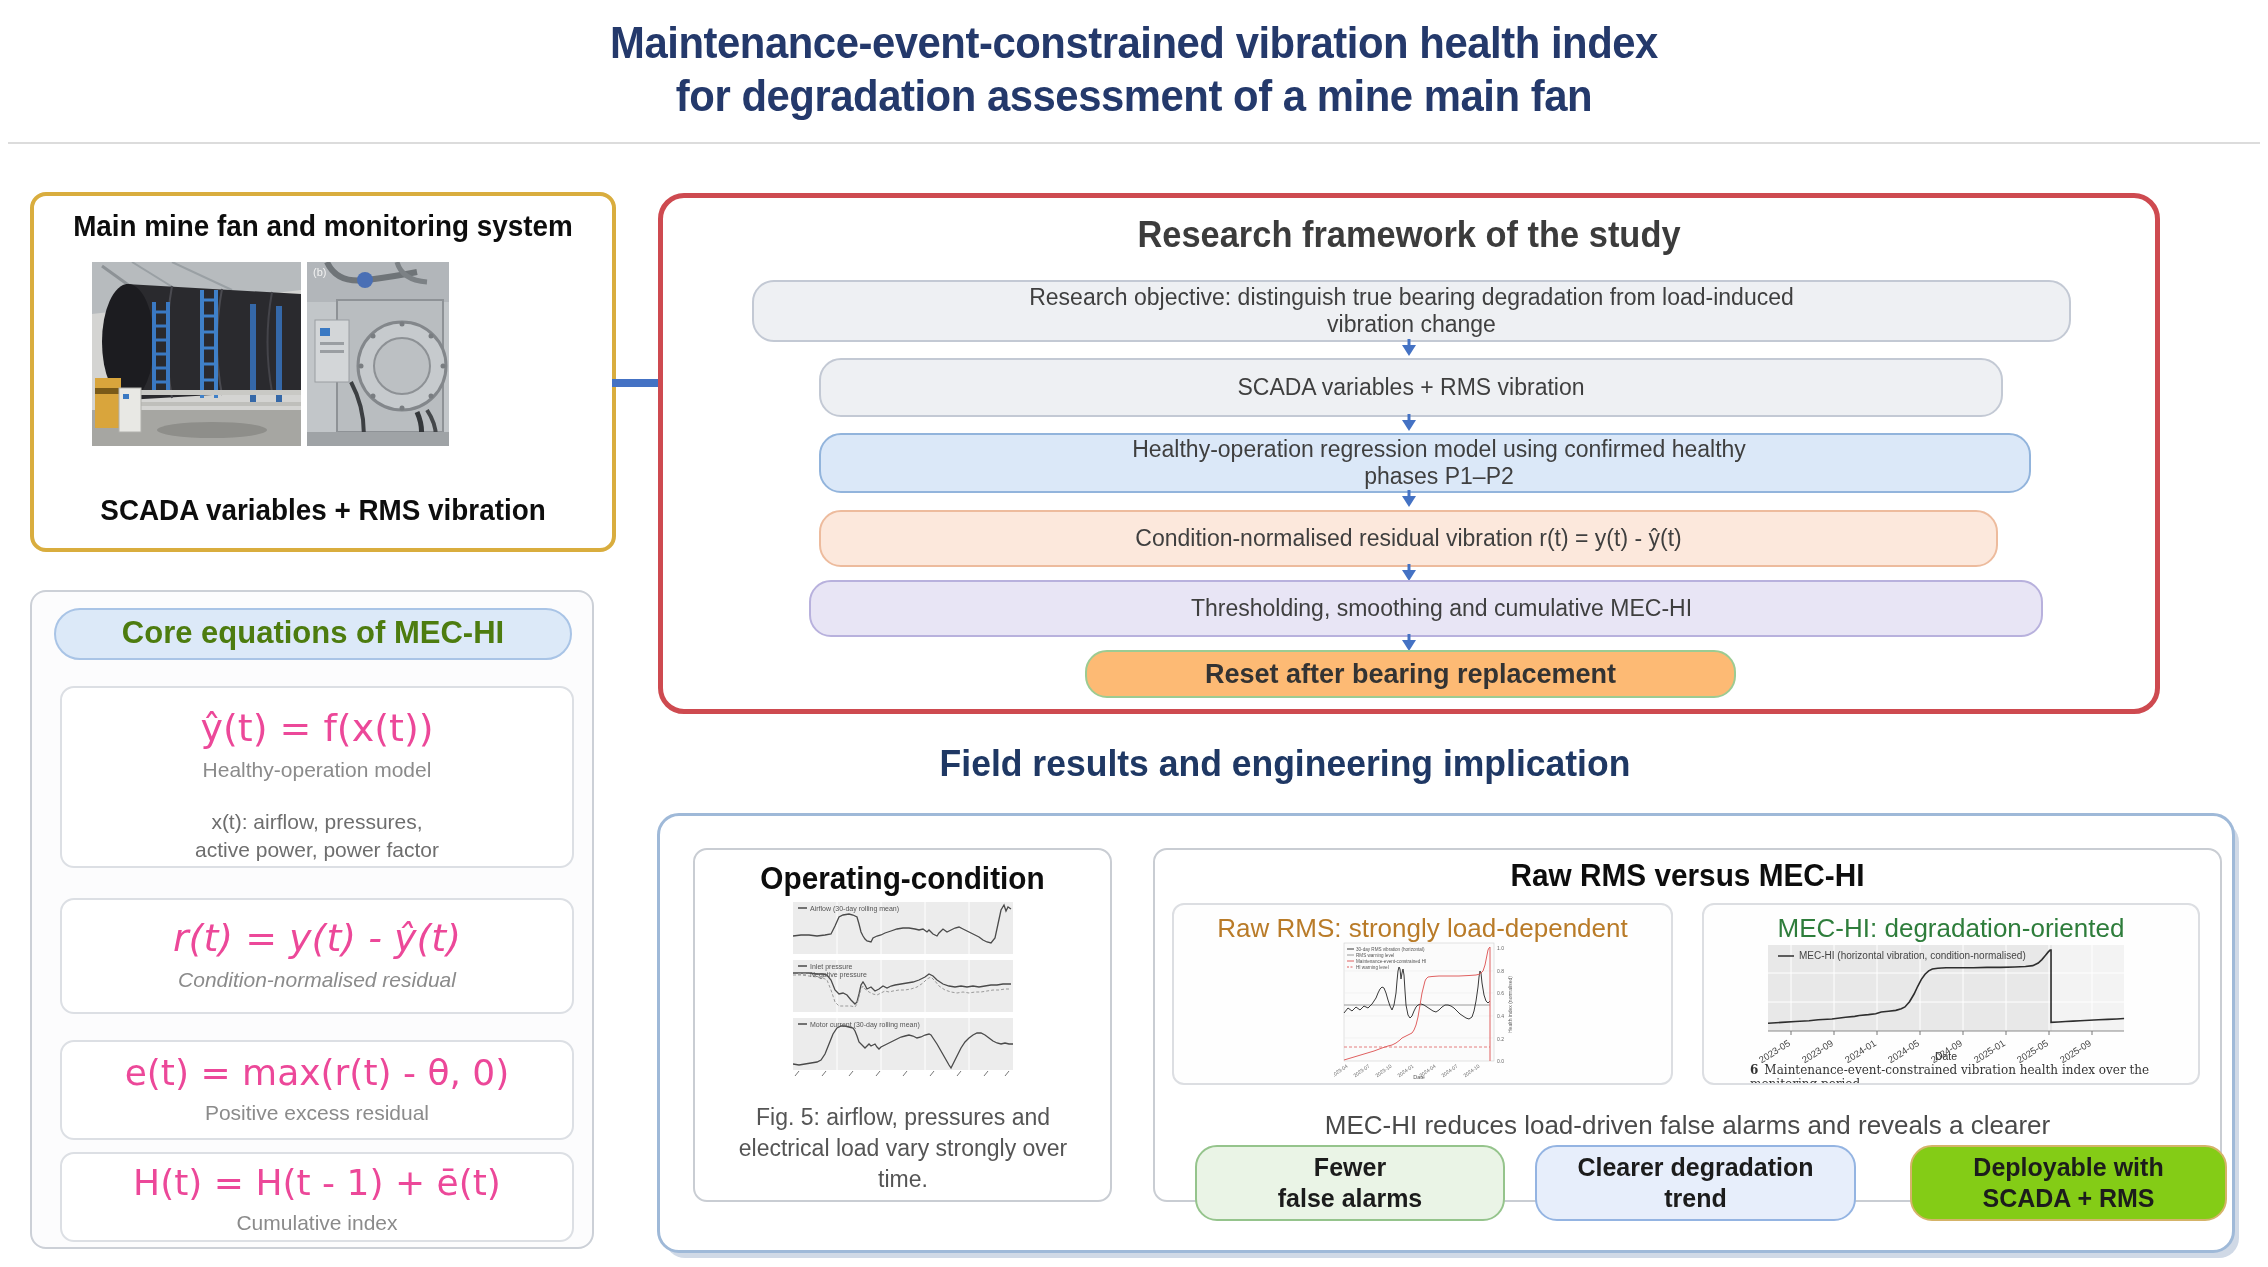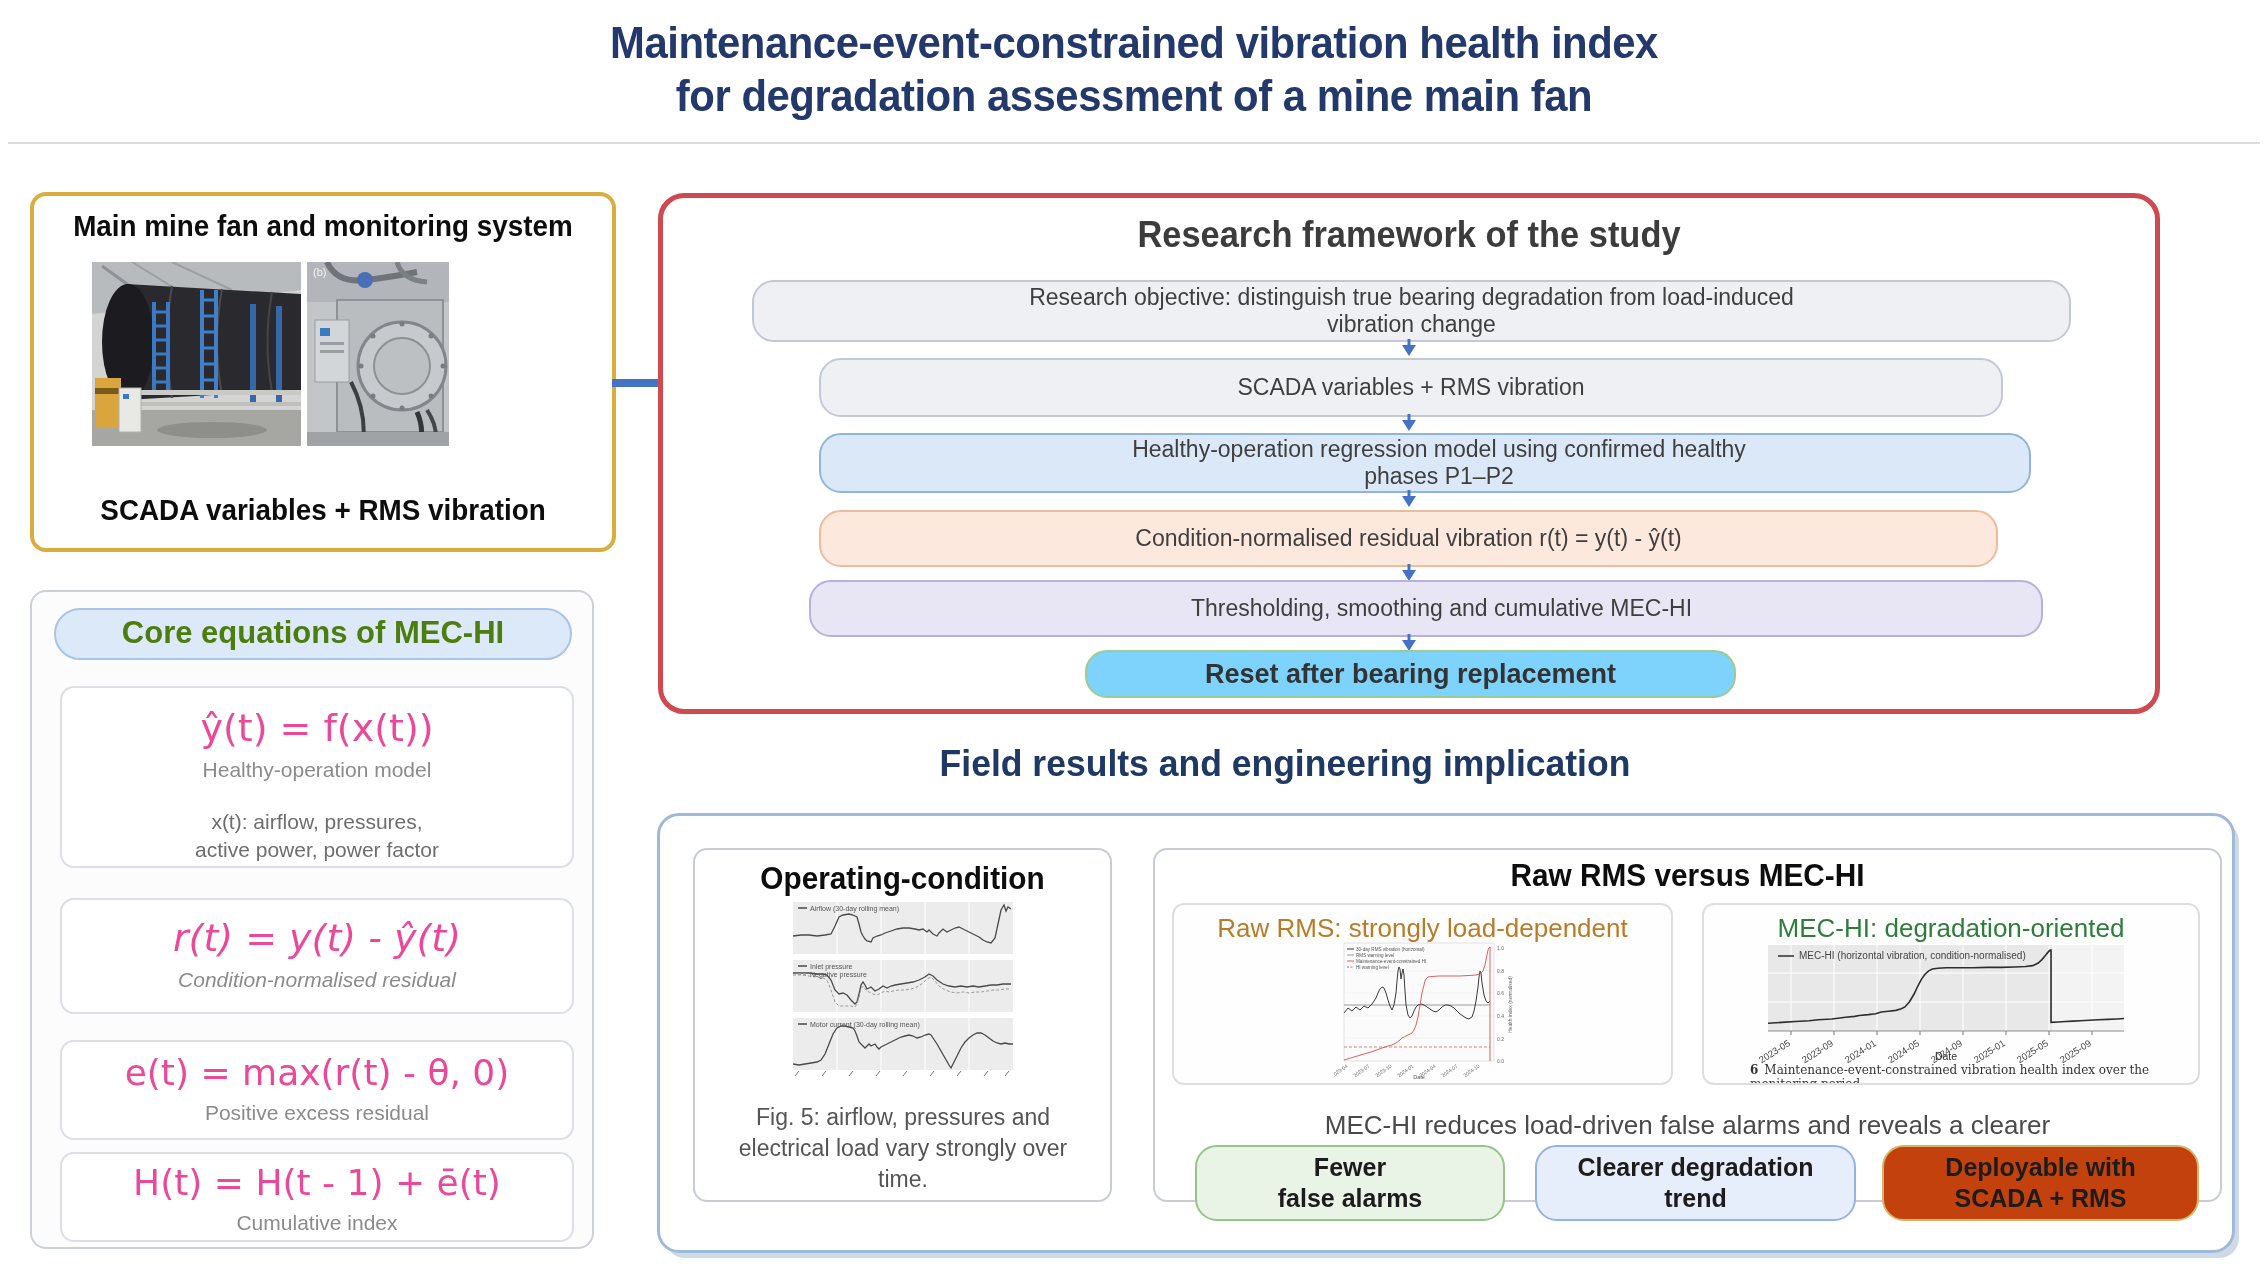--- a/index.html
+++ b/index.html
@@ -29,42 +29,42 @@
   .eq-note{font-size:21px;color:#6e6e6e;line-height:1.35;}
 
   
   .fw-box{left:658px;top:193px;width:1492px;height:511px;border:5px solid #ce4a50;border-radius:26px;background:#fff;}
   .fw-title{top:16px;left:0;width:100%;font-size:37px;font-weight:bold;color:#3c3c3c;}
   .step{border-radius:22px;font-size:23px;color:#3f3f3f;line-height:27px;display:flex;align-items:center;justify-content:center;text-align:center;}
   .step-gray{background:#eef0f3;border:2px solid #c3c9d4;}
   .step-blue{background:#dbe8f8;border:2px solid #92b4dc;padding-left:28px;}
   .step-peach{background:#fce8dc;border:2px solid #edbb9d;}
   .step-purple{background:#e8e5f5;border:2px solid #b8b1dd;padding-left:31px;}
-  .step-green{background:#7dd3fc;border:2px solid #9ccb92;font-weight:bold;font-size:27px;color:#333;}
+  .step-green{background:#fdba74;border:2px solid #9ccb92;font-weight:bold;font-size:27px;color:#333;}
 
   
   .field-title{left:658px;top:743px;width:1254px;font-size:37px;font-weight:bold;color:#1f3864;}
   .field-box{left:657px;top:813px;width:1572px;height:434px;border:3px solid #9fb9d8;border-radius:22px;background:#fff;
              box-shadow:6px 7px 0 -2px rgba(150,170,200,0.45);}
   .op-box{left:33px;top:32px;width:415px;height:350px;border:2px solid #c9cdd3;border-radius:14px;background:#fff;}
   .op-title{top:10px;left:0;width:100%;font-size:32px;font-weight:bold;color:#0d0d0d;}
   .op-caption{top:252px;left:28px;width:360px;font-size:23px;color:#555;line-height:1.35;}
   .cmp-box{left:493px;top:32px;width:1065px;height:350px;border:2px solid #c9cdd3;border-radius:14px;background:#fff;}
   .cmp-title{top:8px;left:0;width:100%;font-size:31px;font-weight:bold;color:#0d0d0d;}
   .sub-panel{top:53px;height:178px;border:2px solid #dcdee2;border-radius:12px;background:#fefefe;}
   .subA{left:17px;width:497px;text-decoration:underline;}
   .subB{left:547px;width:494px;overflow:hidden;}
   .sub-title-orange{top:8px;left:0;width:100%;font-size:26px;color:#b97b28;}
   .sub-title-green{top:8px;left:0;width:100%;font-size:26px;color:#2e7d3b;}
   .summary{top:258px;left:0;width:100%;font-size:26px;color:#4a4a4a;line-height:1.32;}
   .pill{top:295px;height:72px;border-radius:22px;display:flex;align-items:center;justify-content:center;
         text-align:center;font-size:25px;font-weight:bold;color:#1c1c1c;line-height:1.25;}
   .pill-green{left:40px;width:306px;background:#eaf4e6;border:2px solid #95c48c;}
   .pill-blue{left:380px;width:317px;background:#e7eefb;border:2px solid #94b4e2;}
-  .pill-tan{left:727px;width:313px;background:#c2410c;border:2px solid #d5b368;}
+  .pill-tan{left:755px;width:313px;background:#84cc16;border:2px solid #d5b368;}
 
   .mec-caption{position:absolute;left:46px;top:158px;width:420px;font-family:"DejaVu Serif",serif;
                font-size:12px;color:#333;}
   .mec-caption b{margin-right:6px;}
   svg text{font-family:"Liberation Sans",sans-serif;}
 </style>
 </head>
 <body>
 
 <div class="poster">

